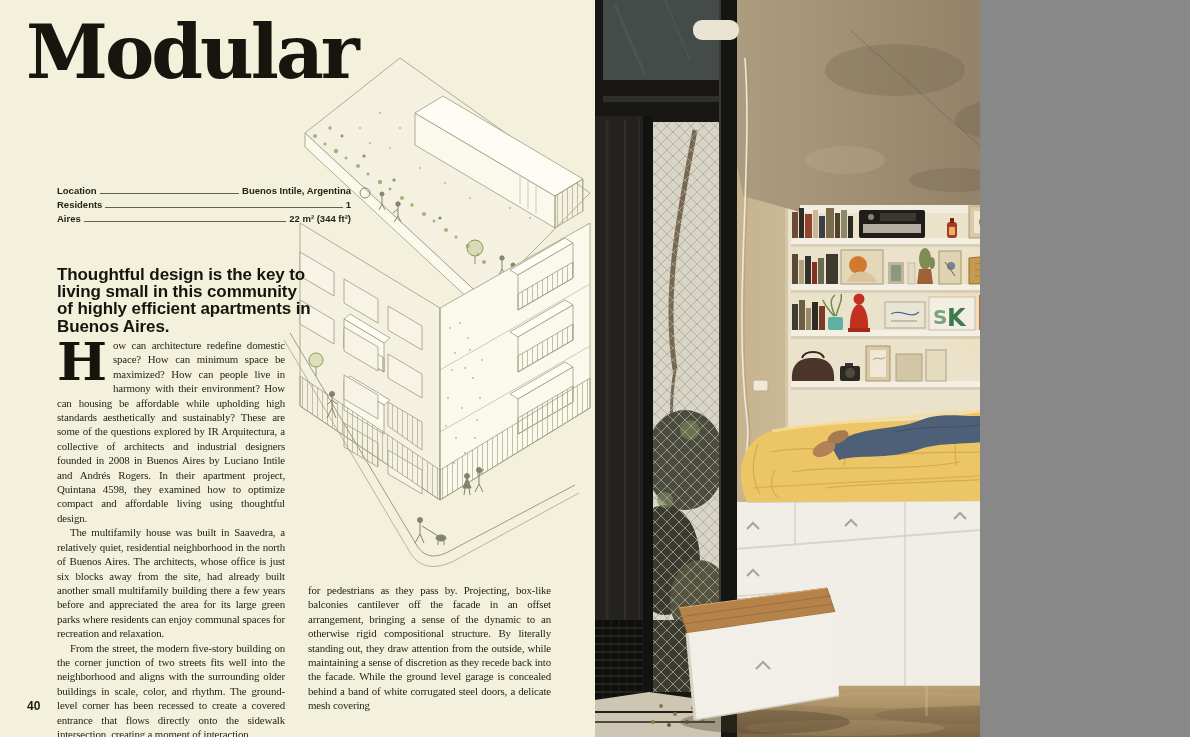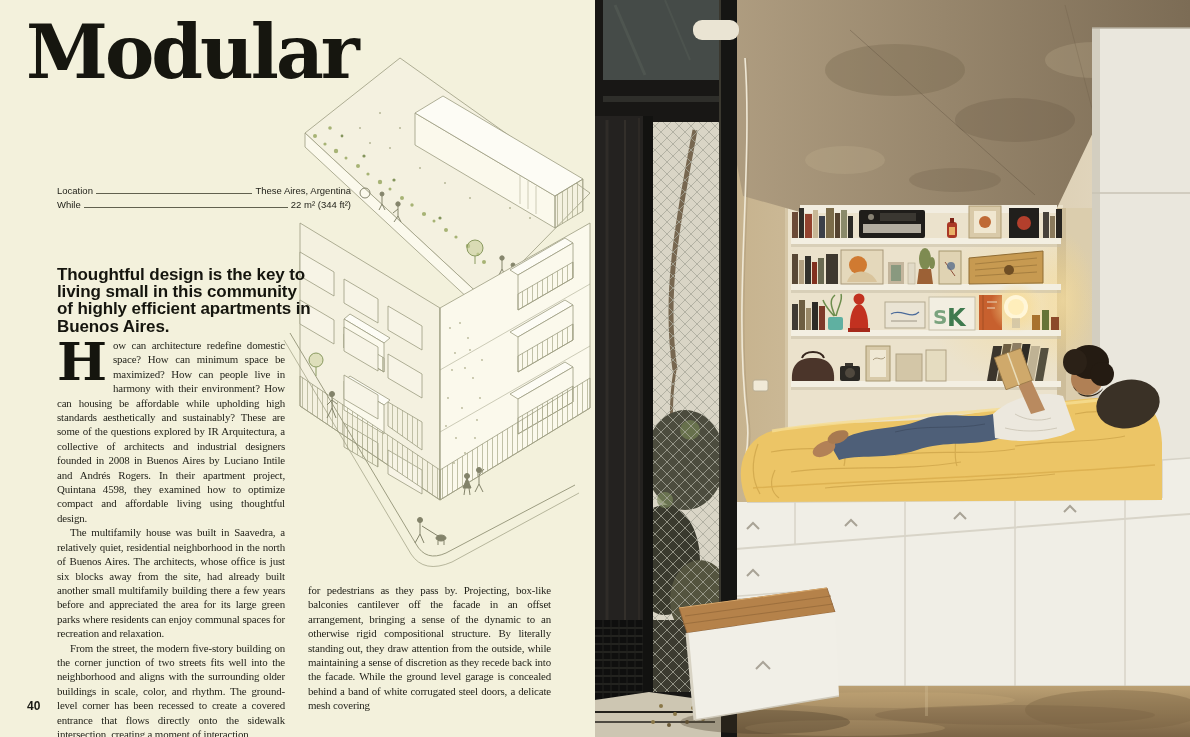--- a/index.html
+++ b/index.html
@@ -1,25 +1,25 @@
 <!DOCTYPE html>
 <html><head>
 <meta charset="utf-8">
 <style>
   html,body{margin:0;padding:0;background:#888;}
-  .spread{position:relative;width:1190px;height:737px;background:#f3f1dc;overflow:hidden;
+  .spread{position:relative;width:980px;height:737px;background:#f3f1dc;overflow:hidden;
           font-family:"Liberation Serif",serif;color:#24241c;}
   
   .page-left{position:absolute;left:0;top:0;width:595px;height:737px;}
   .axon{position:absolute;left:270px;top:8px;z-index:0;}
   .headline{position:absolute;left:26px;top:18px;z-index:2;margin:0;
             font-family:"DejaVu Serif",serif;font-weight:bold;
             font-size:74px;line-height:68px;letter-spacing:-3px;color:#16160f;}
   .meta{position:absolute;left:57px;top:182px;width:294px;z-index:2;
-        font-family:"Liberation Sans",sans-serif;font-size:9.5px;font-weight:400;color:#24241c;}
+        font-family:"Liberation Sans",sans-serif;font-size:9.5px;font-weight:700;color:#24241c;}
   .meta-row{display:flex;align-items:flex-end;height:14px;}
   .leader{flex:1;border-bottom:1px solid #61614f;margin:0 3px 2px 3px;}
   .standfirst{position:absolute;left:57px;top:266px;width:256px;z-index:2;margin:0;
               font-family:"Liberation Sans",sans-serif;font-weight:700;
               font-size:17px;line-height:17.2px;color:#15150e;letter-spacing:-0.1px;}
   .col{position:absolute;z-index:2;text-align:justify;
        font-size:10.9px;line-height:14.4px;letter-spacing:-0.15px;}
   .col p{margin:0;}
   .col p.indent{text-indent:13px;}
   .col1{left:57px;top:338px;width:228px;}
@@ -189,24 +189,29 @@
         </g>
       </g>
     </svg>
 
     <h1 class="headline"><span>Modular</span><br></h1>
 
     <div class="meta">
       <div class="meta-row">
         <span>Location</span>
         <span class="leader"></span>
-        <span>These Aires, Argentina</span>
+        <span>Buenos Intile, Argentina</span>
       </div>
       <div class="meta-row">
-        <span>While</span>
+        <span>Residents</span>
+        <span class="leader"></span>
+        <span>1</span>
+      </div>
+      <div class="meta-row">
+        <span>Aires</span>
         <span class="leader"></span>
         <span>22 m² (344 ft²)</span>
       </div>
     </div>
 
     <p class="standfirst">Thoughtful design is the key to living small in this community of highly efficient apartments in Buenos Aires.</p>
 
     <div class="col col1">
       <p><span class="dropcap">H</span><span>ow can architecture redefine domestic space? How can minimum space be maximized? How can people live in harmony with their environment? How can housing be affordable while upholding high standards aesthetically and sustainably? These are some of the questions explored by IR Arquitectura, a collective of architects and industrial designers founded in 2008 in Buenos Aires by Luciano Intile and Andrés Rogers. In their apartment project, Quintana 4598, they examined how to optimize compact and affordable living using thoughtful design.</span></p>
       <p class="indent">The multifamily house was built in Saavedra, a relatively quiet, residential neighborhood in the north of Buenos Aires. The architects, whose office is just six blocks away from the site, had already built another small multifamily building there a few years before and appreciated the area for its large green parks where residents can enjoy communal spaces for recreation and relaxation.</p>

